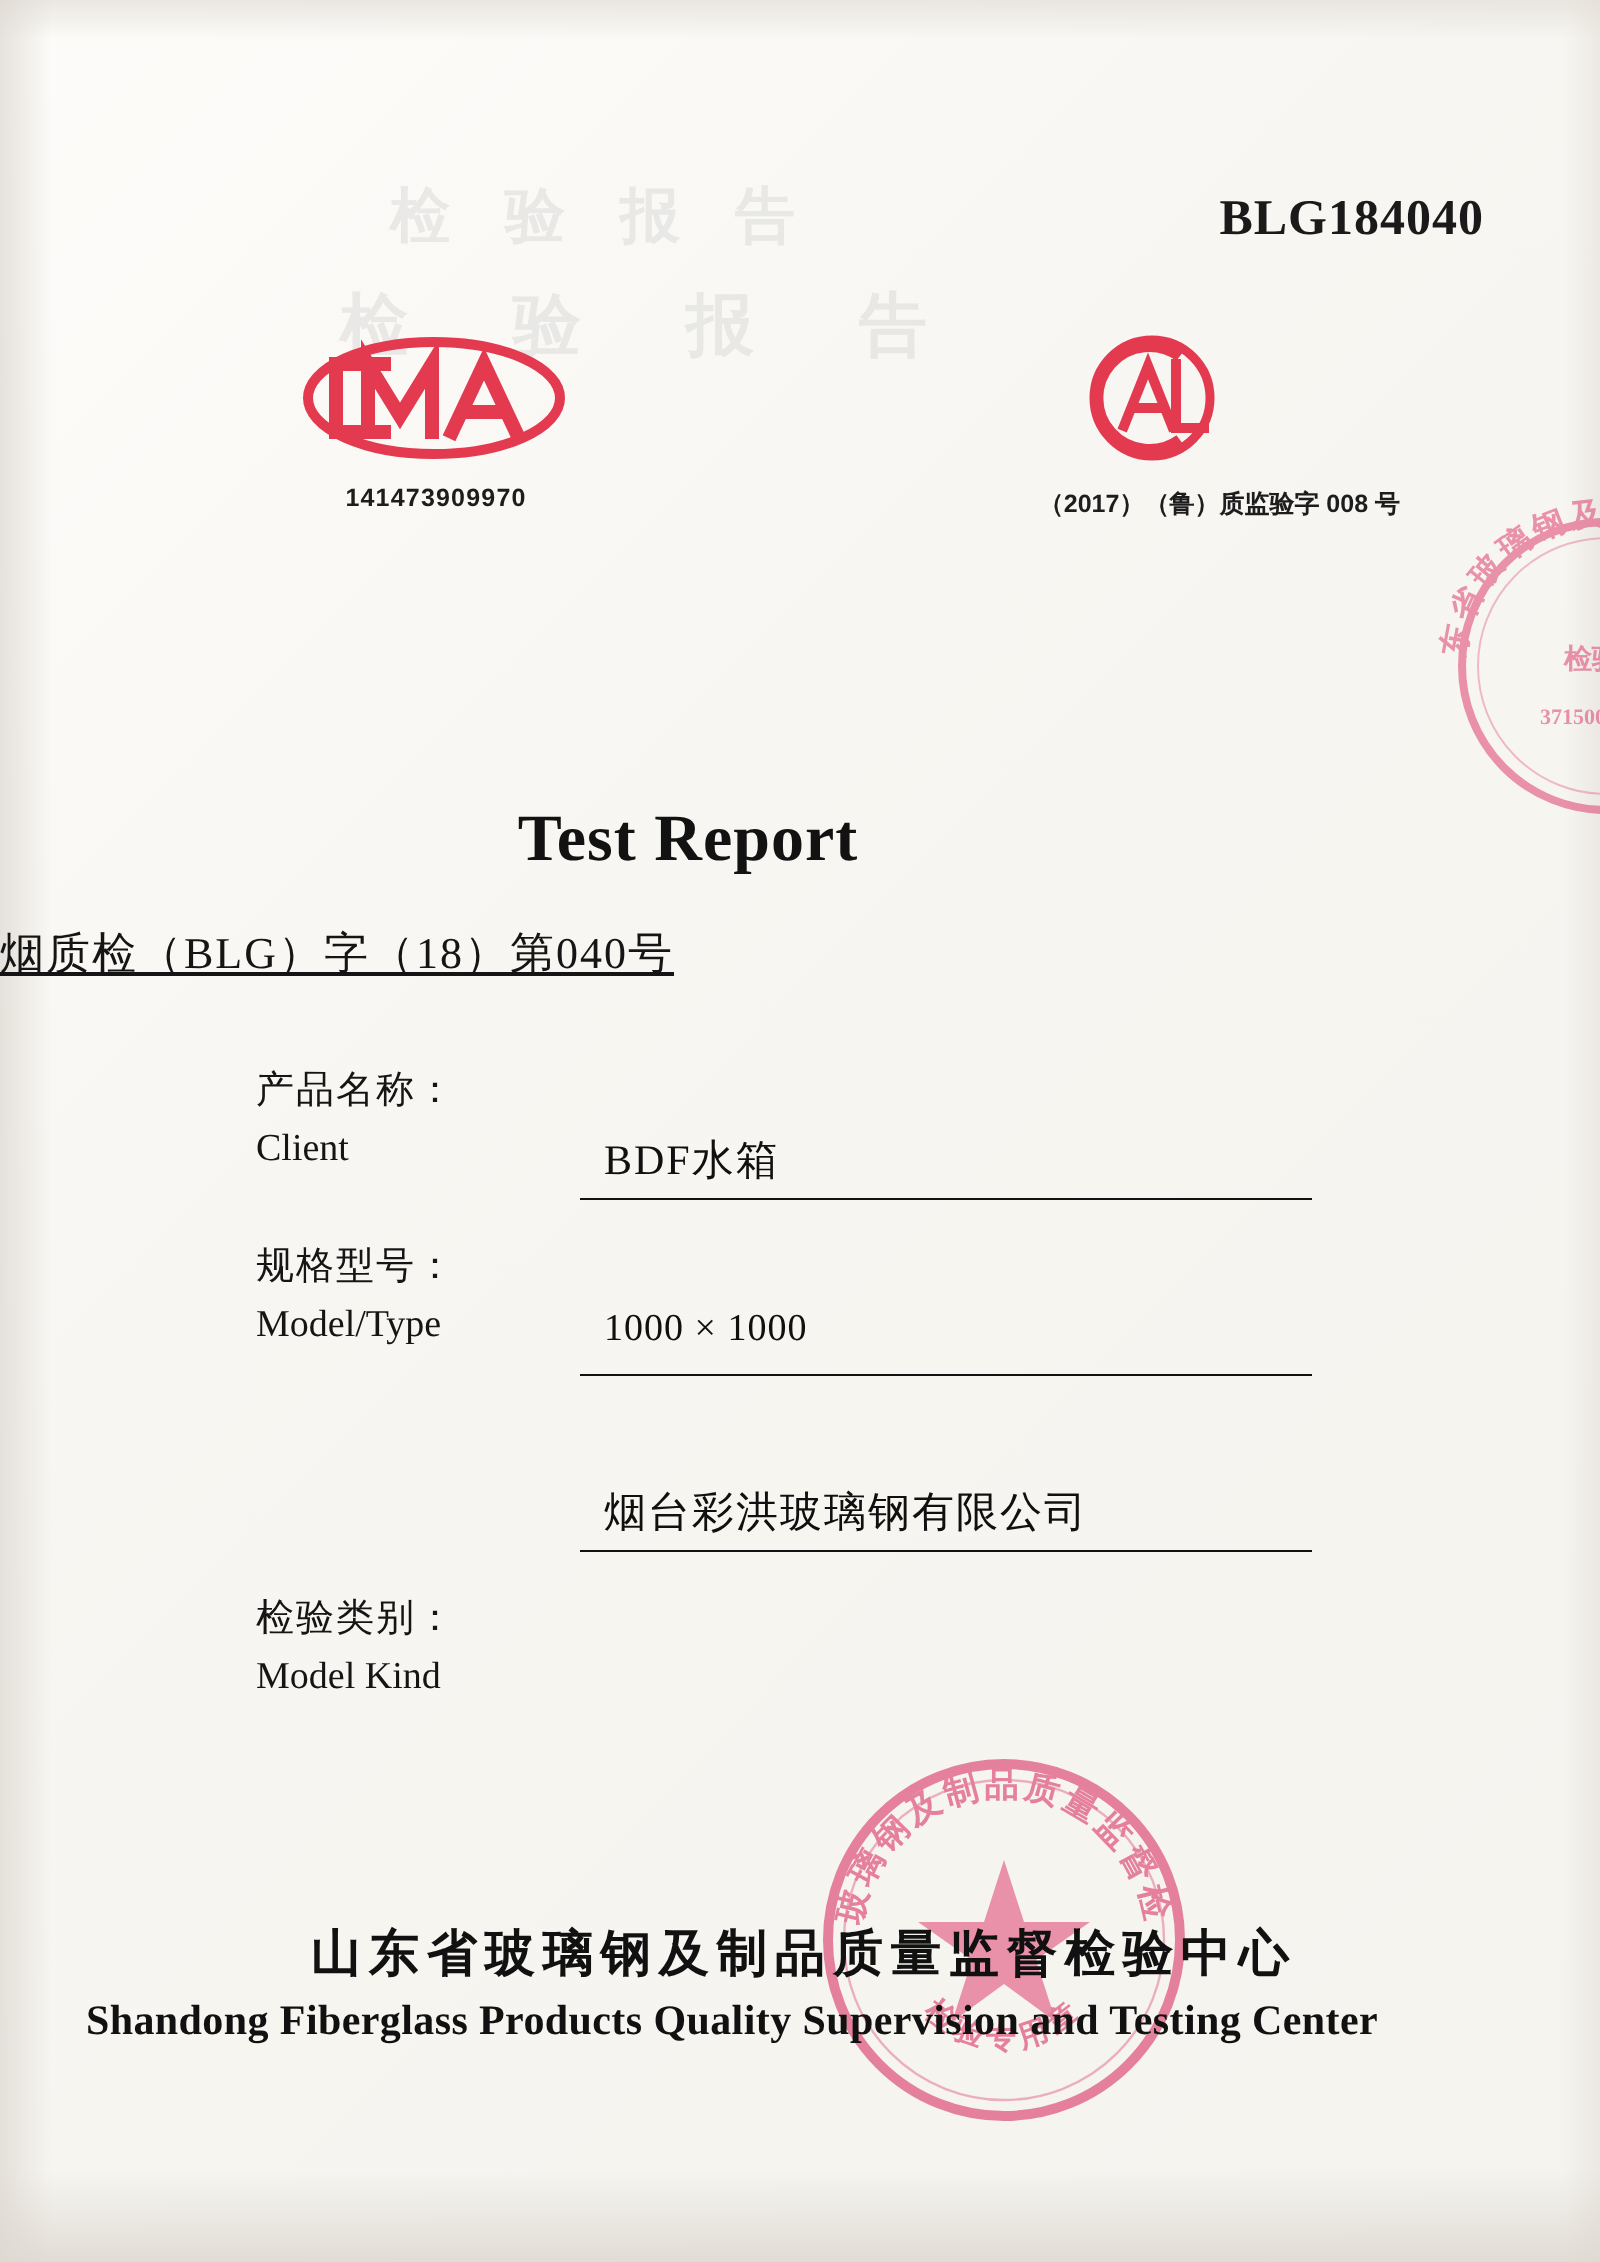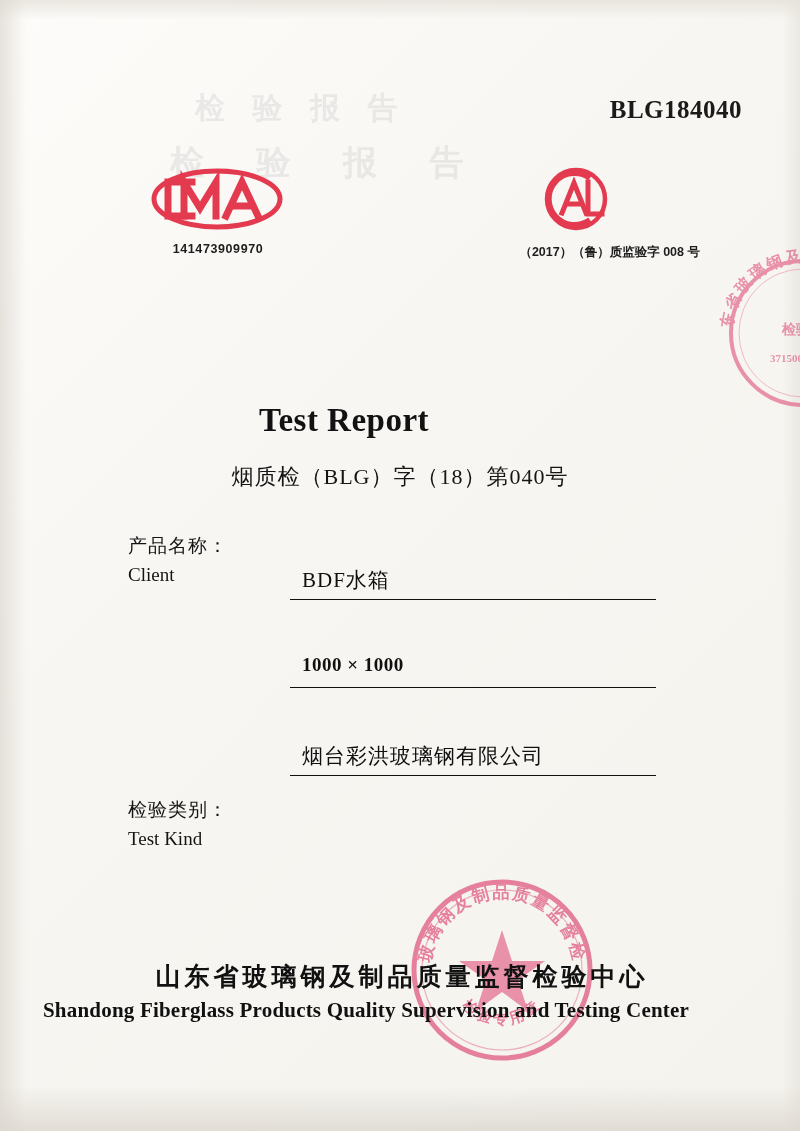--- a/index.html
+++ b/index.html
@@ -147,25 +147,25 @@
     font-weight: bold;
     color: #121212;
     font-family: "Liberation Serif", serif;
     letter-spacing: .5px;
   }
   .report-no {
     position: absolute;
     top: 462px;
     left: 0;
     width: 800px;
-    text-align: center;
     font-size: 22px;
     color: #151515;
     font-family: "Liberation Serif", serif;
     letter-spacing: 1px;
+    text-decoration: underline;
   }
 
   
   .fields {
     position: absolute;
     top: 532px;
     left: 128px;
     width: 560px;
   }
   .field {
@@ -198,21 +198,21 @@
     width: 348px;
     border-bottom: 1.6px solid #111;
     min-height: 30px;
     padding: 0 6px 3px 12px;
     font-size: 21px;
     color: #101010;
     font-family: "Liberation Serif", serif;
     letter-spacing: 1px;
     white-space: nowrap;
   }
-  .field-value.small { font-size: 19px; letter-spacing: .5px; font-weight: bold; }
+  .field-value.small { font-size: 19px; letter-spacing: .5px; }
 
   
   .footer-cn {
     position: absolute;
     bottom: 138px;
     left: 0;
     width: 800px;
     text-align: center;
     font-size: 25px;
     font-weight: bold;
@@ -309,31 +309,35 @@
 
     <div class="field">
       <div class="field-labels">
         <div class="label-cn">产品名称：</div>
         <div class="label-en">Client</div>
       </div>
       <div class="field-value">BDF水箱</div>
     </div>
 
     <div class="field">
+      <div class="field-labels">
+        <div class="label-cn">规格型号：</div>
+        <div class="label-en">Model/Type</div>
+      </div>
       <div class="field-value small">1000 × 1000</div>
     </div>
 
     <div class="field">
       <div class="field-value">烟台彩洪玻璃钢有限公司</div>
     </div>
 
     <div class="field">
       <div class="field-labels">
         <div class="label-cn">检验类别：</div>
-        <div class="label-en">Test Kind</div>
+        <div class="label-en">Model Kind</div>
       </div>
     </div>
 
   </div>
 
   <div class="stamp-center">
     <svg width="196" height="196" viewBox="0 0 196 196">
       <defs>
         <path id="arcpath" d="M 26 98 A 72 72 0 1 1 170 98"></path>
         <path id="arcpathbottom" d="M 44 98 A 54 54 0 0 0 152 98"></path>

